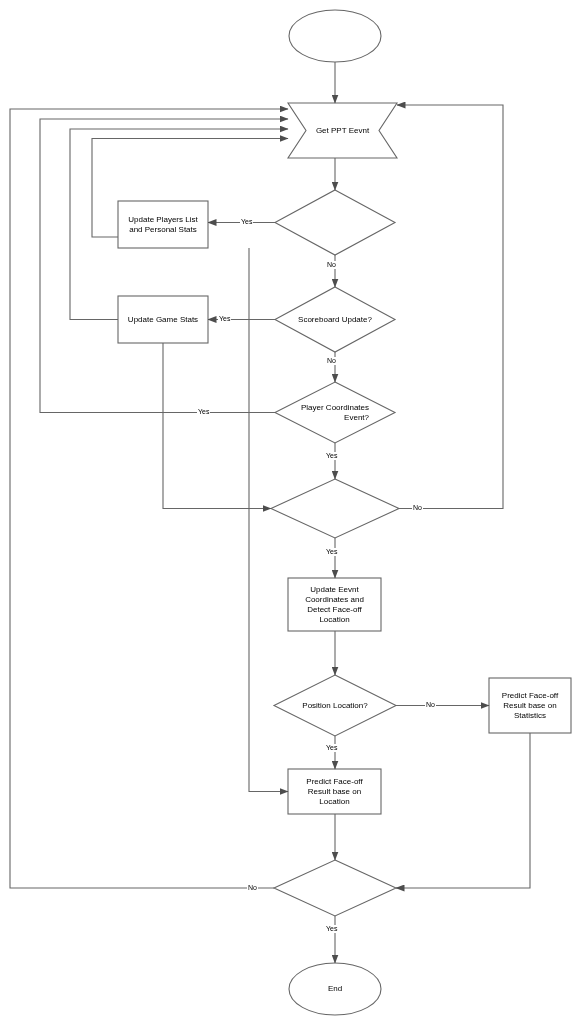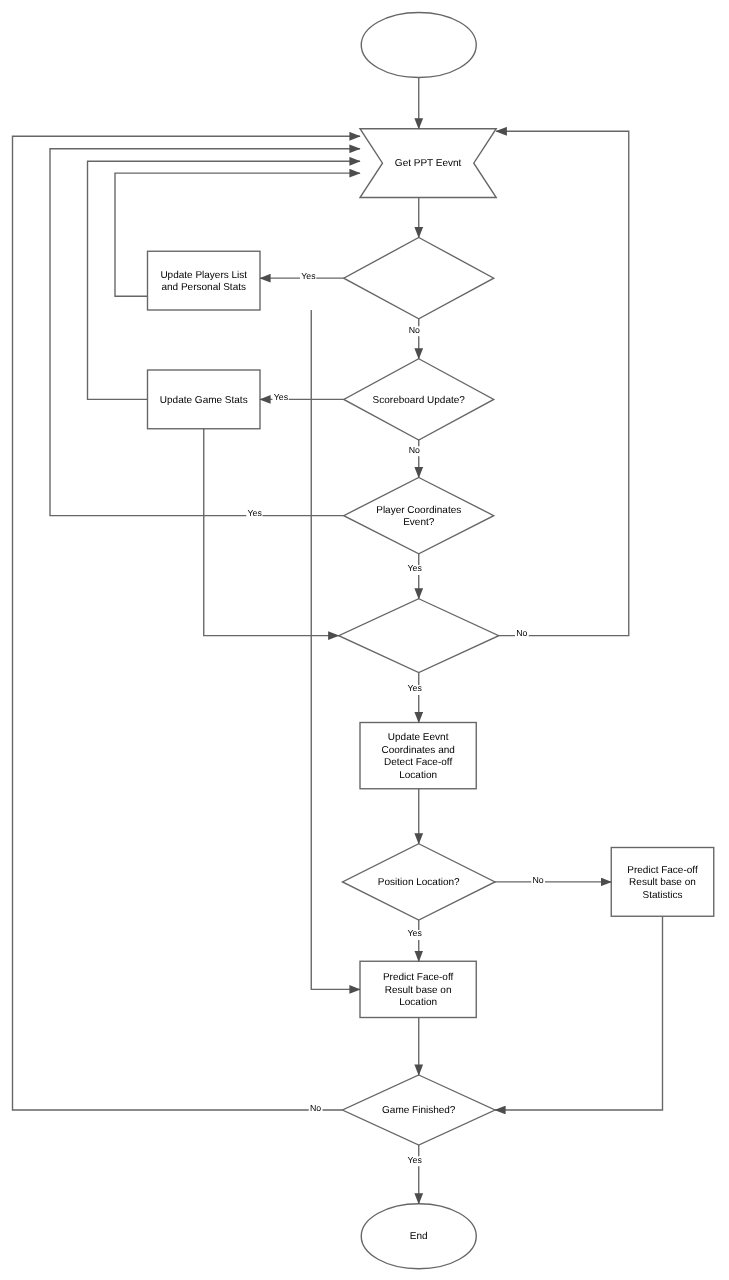--- a/index.html
+++ b/index.html
@@ -119,40 +119,39 @@
   <div class="nodetext" style="left:302px;top:103px;width:81px;height:55px;">Get PPT Eevnt</div>
 
 
   <div class="nodetext" style="left:118px;top:201px;width:90px;height:47px;">Update Players List
 and Personal Stats</div>
 
   <div class="nodetext" style="left:281px;top:287px;width:108px;height:65px;">Scoreboard Update?</div>
 
   <div class="nodetext" style="left:118px;top:296px;width:90px;height:47px;">Update Game Stats</div>
 
-  <div class="nodetext" style="left:288px;top:382px;width:94px;height:61px;">Player Coordinates
+  <div class="nodetext" style="left:288px;top:382px;width:94px;height:61px;text-align:right;">Player Coordinates
 Event?</div>
 
 
   <div class="nodetext" style="left:288px;top:578px;width:93px;height:53px;">Update Eevnt
 Coordinates and
 Detect Face-off
 Location</div>
 
   <div class="nodetext" style="left:283px;top:675px;width:104px;height:61px;">Position Location?</div>
 
   <div class="nodetext" style="left:489px;top:678px;width:82px;height:55px;">Predict Face-off
 Result base on
 Statistics</div>
 
   <div class="nodetext" style="left:288px;top:769px;width:93px;height:45px;">Predict Face-off
 Result base on
 Location</div>
 
-  <div class="nodetext" style="left:285px;top:860px;width:100px;height:56px;">Game Finished?</div>
 
   <div class="nodetext" style="left:289px;top:963px;width:92px;height:52px;">End</div>
 
   <div class="edgelabel" style="left:240px;top:218px;">Yes</div>
 
   <div class="edgelabel" style="left:326px;top:261px;">No</div>
 
   <div class="edgelabel" style="left:218px;top:315px;">Yes</div>
 
   <div class="edgelabel" style="left:326px;top:357px;">No</div>

